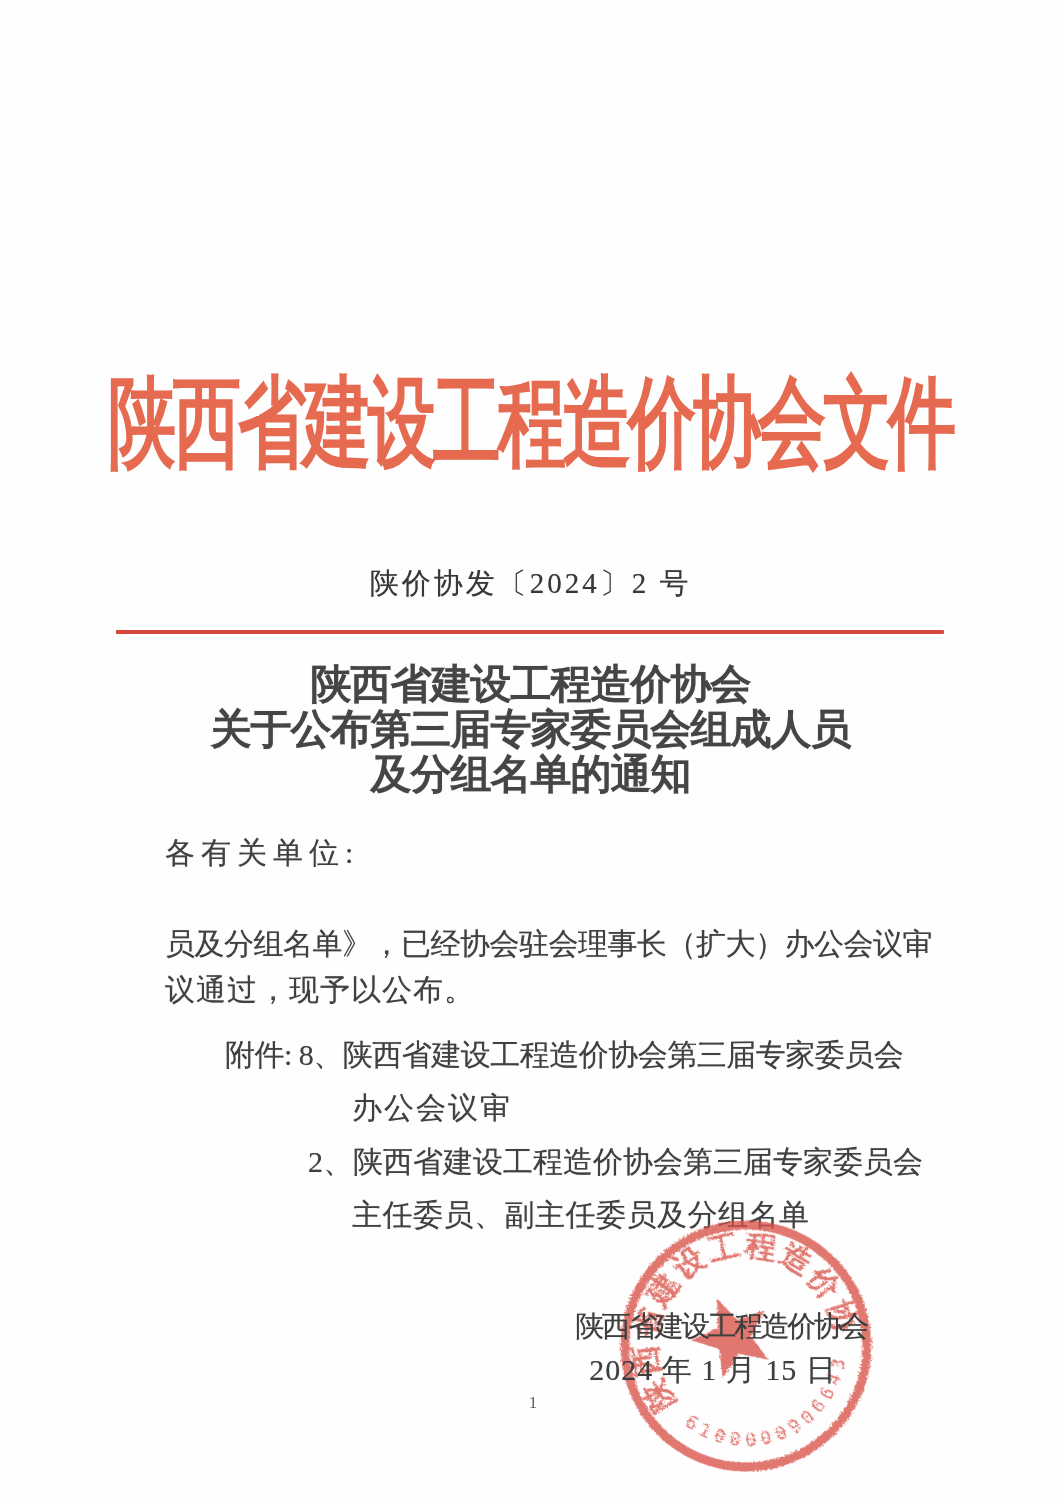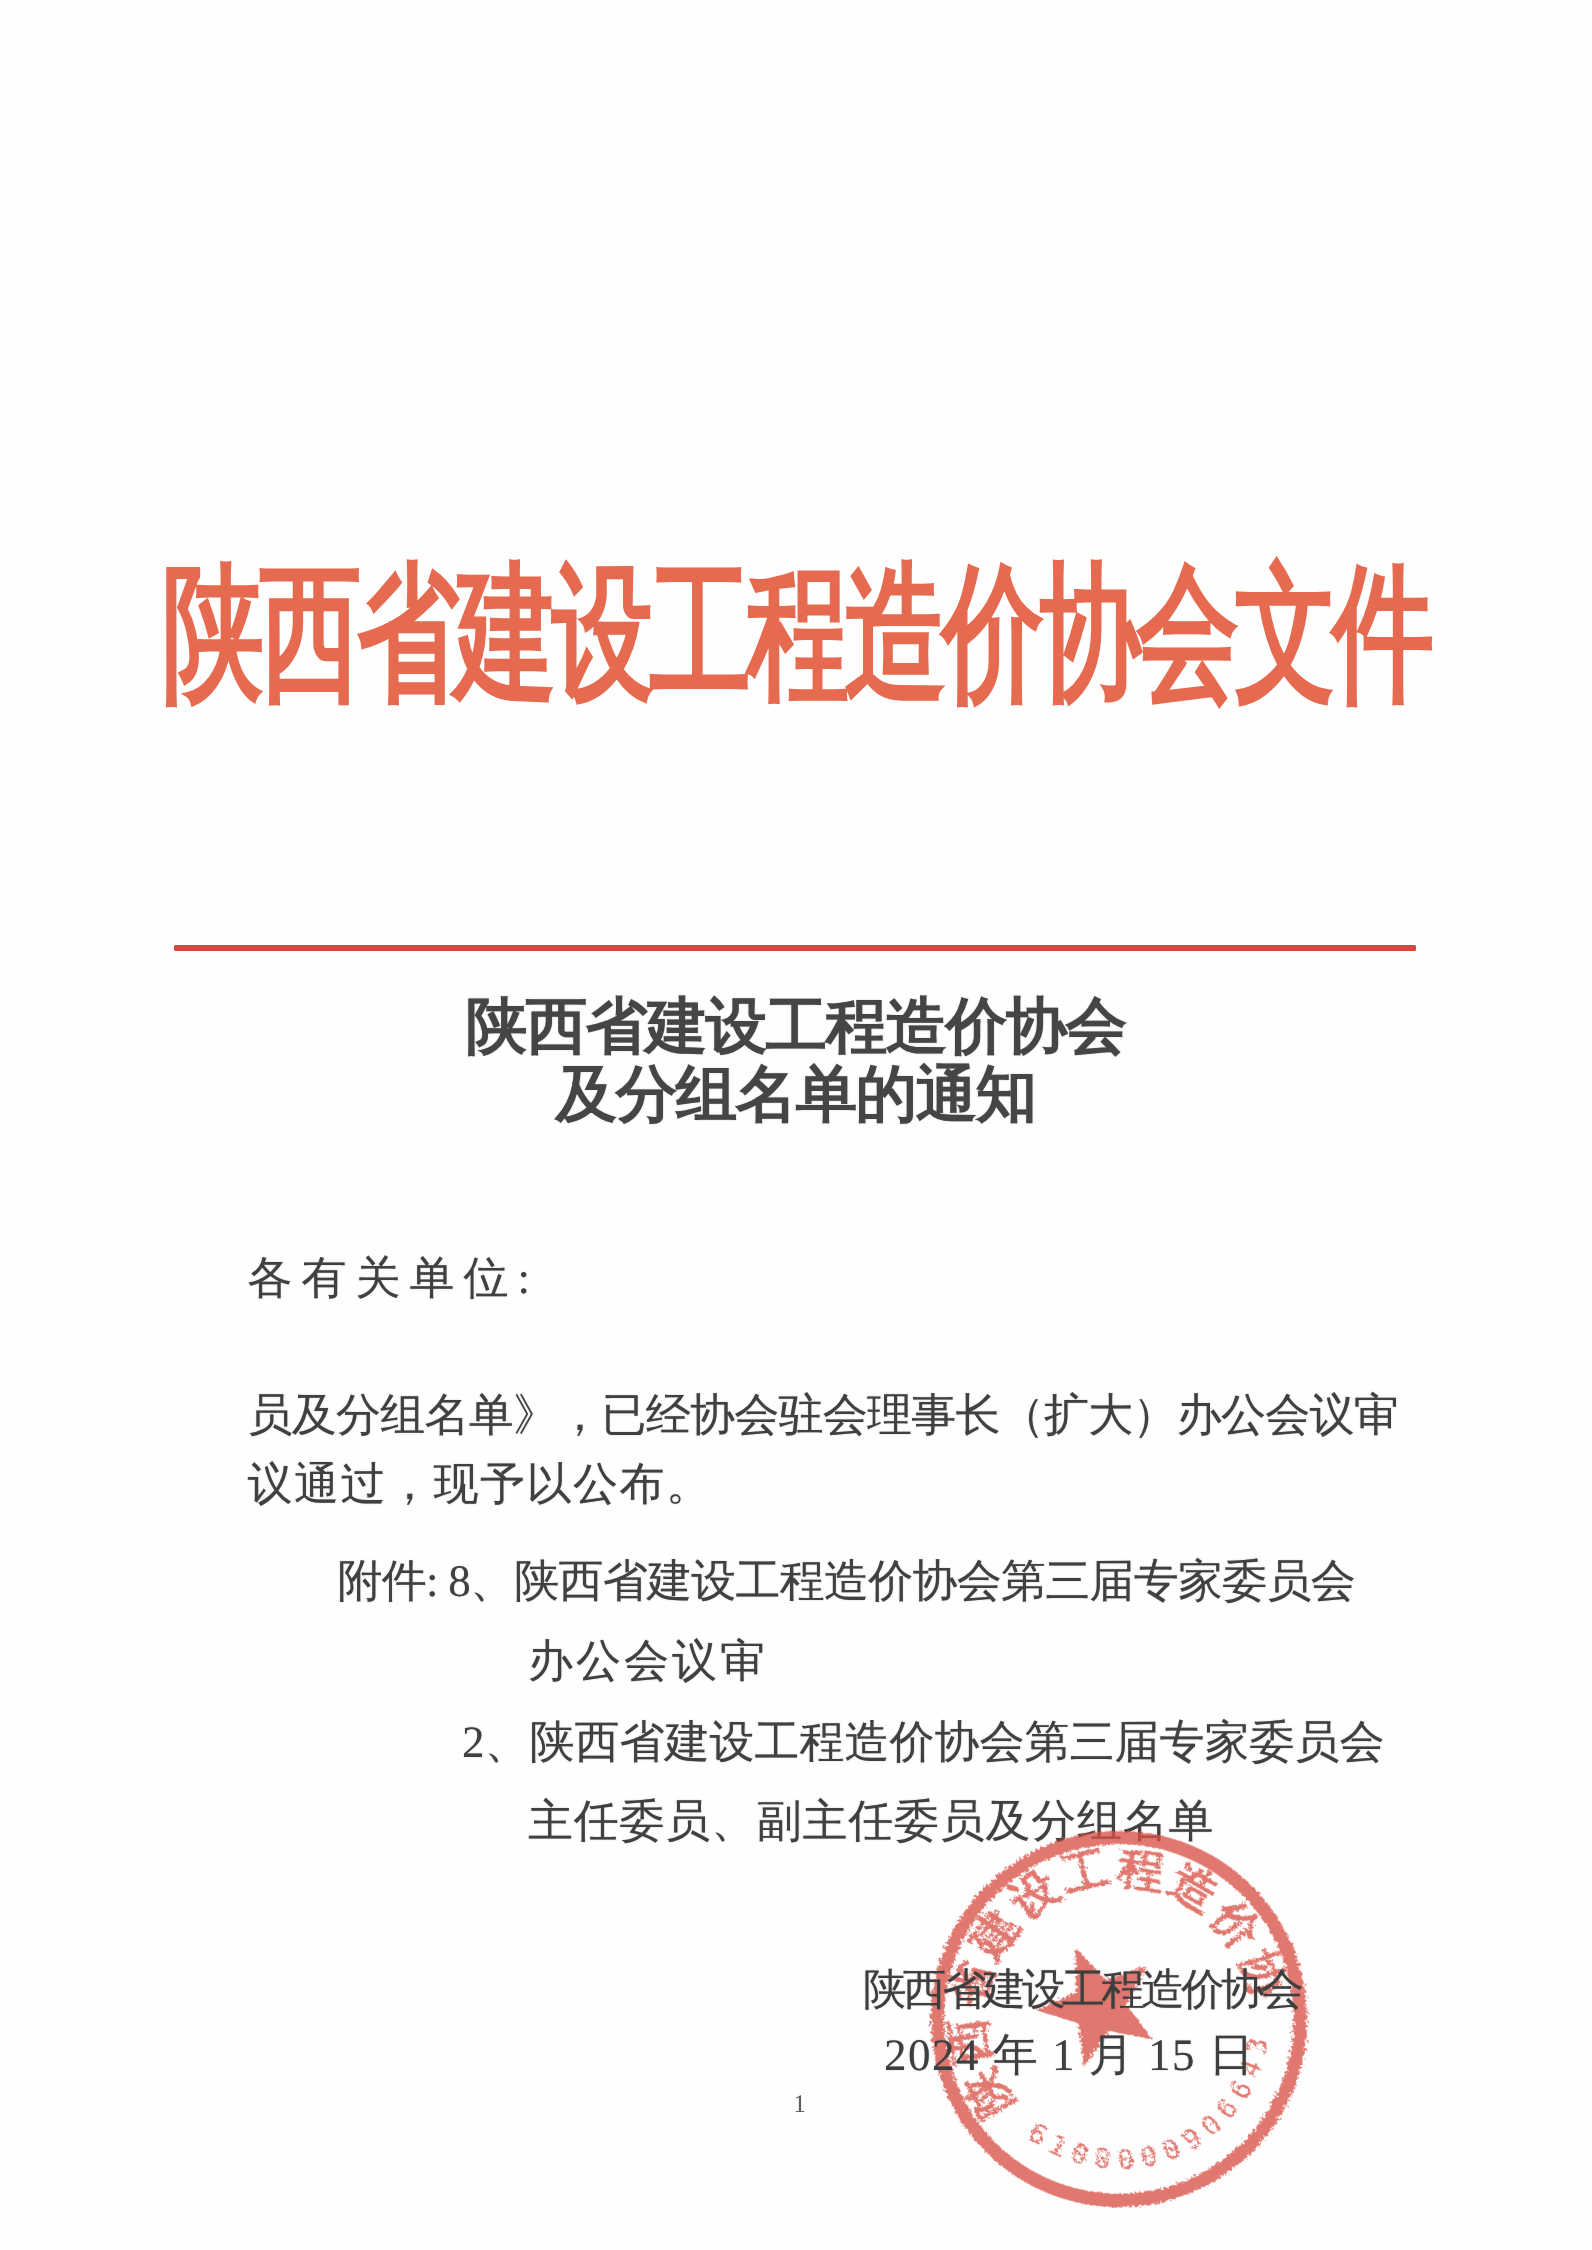--- a/index.html
+++ b/index.html
@@ -64,25 +64,27 @@
     font-size:17px;color:#5d5d5d;
   }
 </style>
 </head>
 <body>
 
 <div class="page">
 
   <div class="letterhead" style="color: rgb(230, 106, 80);">陕西省建设工程造价协会文件</div>
 
+  <div class="doc-number">陕价协发〔2024〕2 号</div>
 
   <div class="red-rule" style="background: rgb(214, 72, 62);"></div>
 
   <div class="notice-title">
     <div>陕西省建设工程造价协会</div>
+    <div>关于公布第三届专家委员会组成人员</div>
     <div>及分组名单的通知</div>
   </div>
 
   <div class="bodyline" style="top:838px;left:165px;letter-spacing:6px;">各有关单位:</div>
 
   <div class="bodyline" style="top:975px;left:165px;letter-spacing:1px;">议通过，现予以公布。</div>
   <div class="bodyline" style="top:929px;left:165px;letter-spacing:-0.5px;">员及分组名单》，已经协会驻会理事长（扩大）办公会议审</div>
 
   <div class="bodyline" style="top:1040px;left:225px;letter-spacing:-0.5px;">附件: 8、陕西省建设工程造价协会第三届专家委员会</div>
   <div class="bodyline" style="top:1093px;left:352px;letter-spacing:2px;">办公会议审</div>

